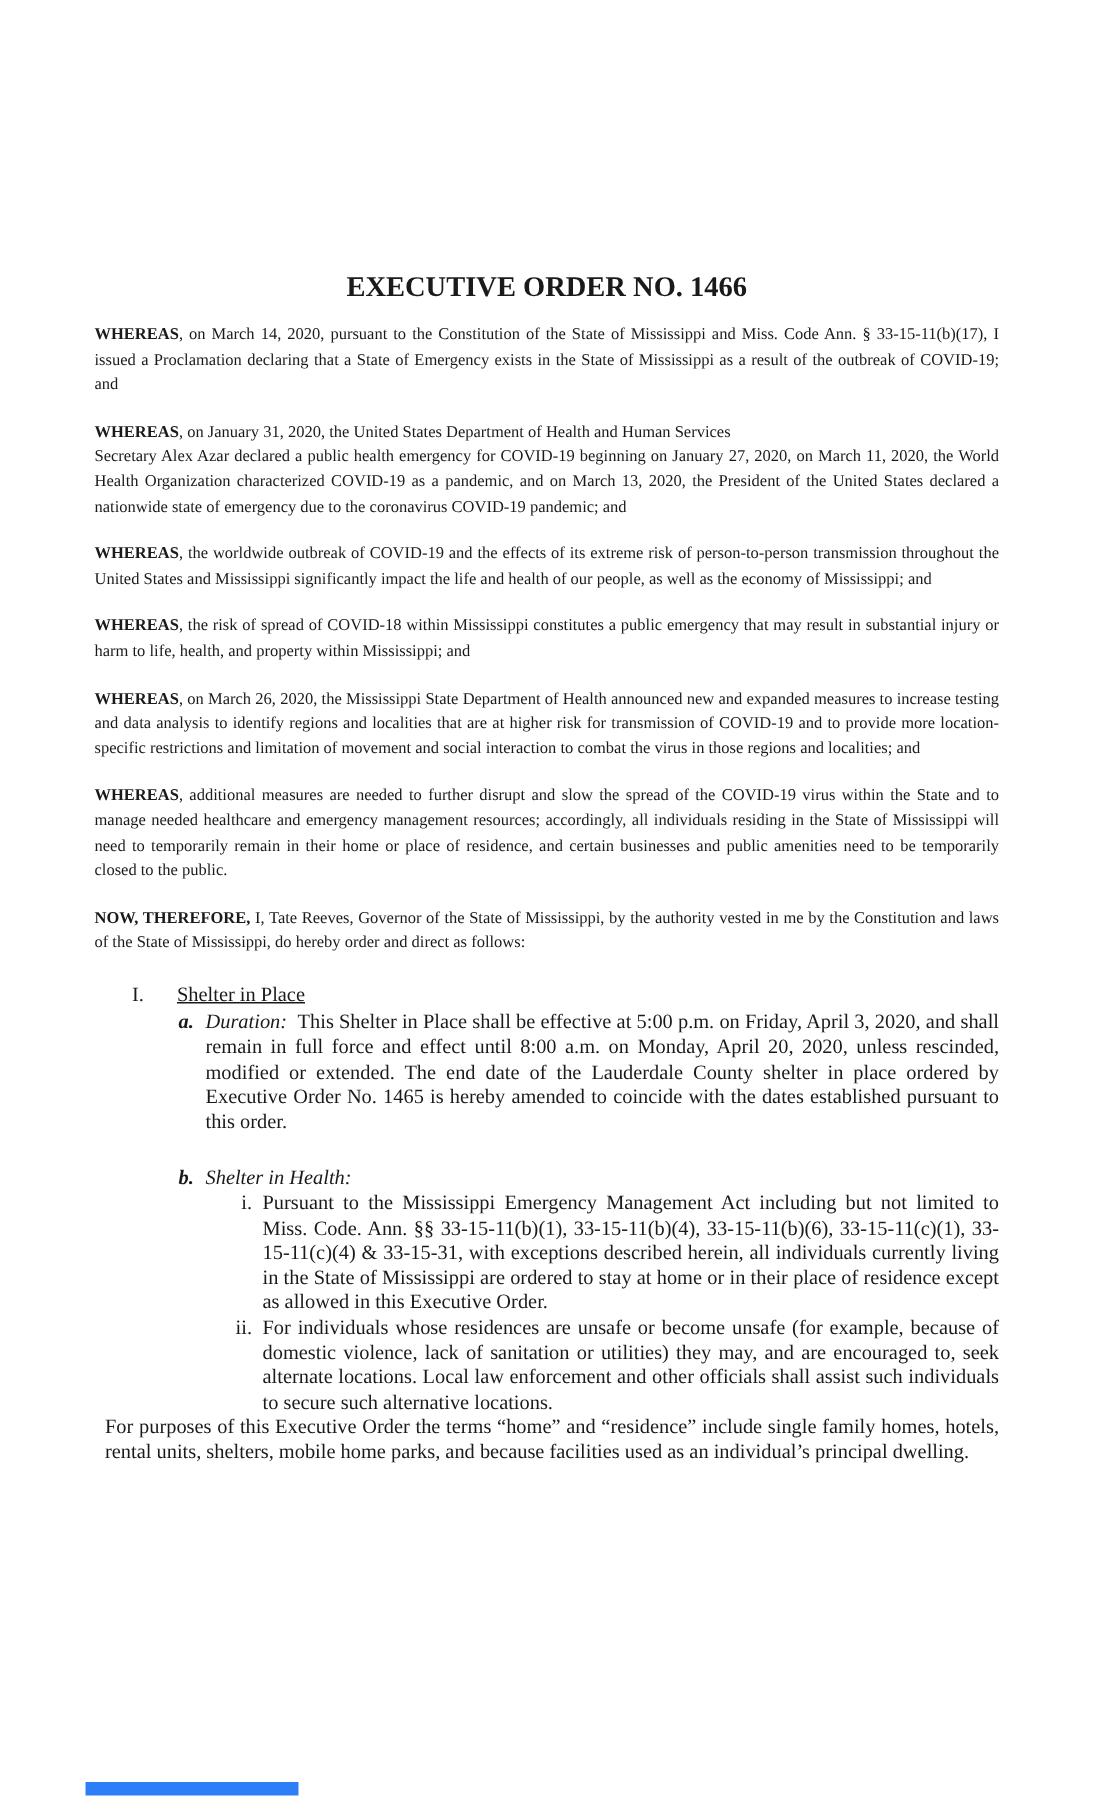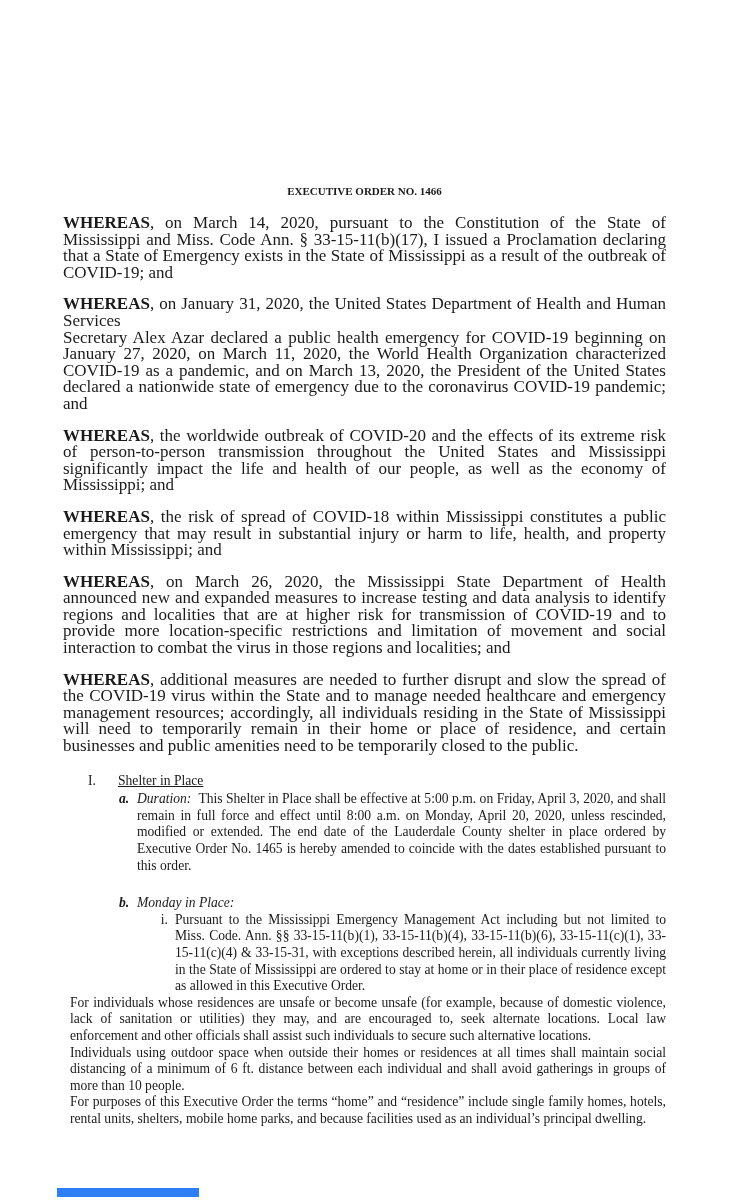--- a/index.html
+++ b/index.html
@@ -14,26 +14,26 @@
   }
   .page {
     position:absolute;
     top:0; left:0;
     width:729px; height:1200px;
     padding:183px 63px 0 63px;
   }
   .title {
     text-align:center;
     font-weight:bold;
-    font-size:11px;
+    font-size:19px;
     line-height:17px;
     margin-bottom:13px;
   }
   .para {
-    font-size:17px;
+    font-size:11px;
     line-height:16.6px;
     text-align:justify;
     margin-top:15px;
   }
   .lead { font-weight:bold; }
 
   
   .sec-row { display:flex; font-size:13.6px; line-height:16.6px; margin-top:18px; }
   .sec-num { flex:0 0 55px; padding-left:25px; }
   .sec-title { text-decoration:underline; }
@@ -61,55 +61,56 @@
 <body>
 
 <div class="page">
 
   <div class="title">EXECUTIVE ORDER NO. 1466</div>
 
   <p class="para"><span class="lead">WHEREAS</span><span>, on March 14, 2020, pursuant to the Constitution of the State of Mississippi and Miss. Code Ann. § 33-15-11(b)(17), I issued a Proclamation declaring that a State of Emergency exists in the State of Mississippi as a result of the outbreak of COVID-19; and</span></p>
 
   <p class="para"><span class="lead">WHEREAS</span><span>, on January 31, 2020, the United States Department of Health and Human Services</span><br><span>Secretary Alex Azar declared a public health emergency for COVID-19 beginning on January 27, 2020, on March 11, 2020, the World Health Organization characterized COVID-19 as a pandemic, and on March 13, 2020, the President of the United States declared a nationwide state of emergency due to the coronavirus COVID-19 pandemic; and</span></p>
 
-  <p class="para"><span class="lead">WHEREAS</span><span>, the worldwide outbreak of COVID-20 and the effects of its extreme risk of person-to-person transmission throughout the United States and Mississippi significantly impact the life and health of our people, as well as the economy of Mississippi; and</span></p>
+  <p class="para"><span class="lead">WHEREAS</span><span>, the worldwide outbreak of COVID-19 and the effects of its extreme risk of person-to-person transmission throughout the United States and Mississippi significantly impact the life and health of our people, as well as the economy of Mississippi; and</span></p>
 
   <p class="para"><span class="lead">WHEREAS</span><span>, the risk of spread of COVID-18 within Mississippi constitutes a public emergency that may result in substantial injury or harm to life, health, and property within Mississippi; and</span></p>
 
   <p class="para"><span class="lead">WHEREAS</span><span>, on March 26, 2020, the Mississippi State Department of Health announced new and expanded measures to increase testing and data analysis to identify regions and localities that are at higher risk for transmission of COVID-19 and to provide more location-specific restrictions and limitation of movement and social interaction to combat the virus in those regions and localities; and</span></p>
 
   <p class="para"><span class="lead">WHEREAS</span><span>, additional measures are needed to further disrupt and slow the spread of the COVID-19 virus within the State and to manage needed healthcare and emergency management resources; accordingly, all individuals residing in the State of Mississippi will need to temporarily remain in their home or place of residence, and certain businesses and public amenities need to be temporarily closed to the public.</span></p>
 
+  <p class="para"><span class="lead">NOW, THEREFORE,</span><span> I, Tate Reeves, Governor of the State of Mississippi, by the authority vested in me by the Constitution and laws of the State of Mississippi, do hereby order and direct as follows:</span></p>
 
   <div class="sec-row">
     <span class="sec-num">I.</span>
     <span class="sec-title">Shelter in Place</span>
   </div>
 
   <div class="l2-row">
     <span class="l2-marker">a.</span>
     <div class="l2-text"><span class="run-in">Duration:</span><span>This Shelter in Place shall be effective at 5:00 p.m. on Friday, April 3, 2020, and shall remain in full force and effect until 8:00 a.m. on Monday, April 20, 2020, unless rescinded, modified or extended. The end date of the Lauderdale County shelter in place ordered by Executive Order No. 1465 is hereby amended to coincide with the dates established pursuant to this order.</span></div>
   </div>
 
   <div class="l2-row spaced">
     <span class="l2-marker">b.</span>
-    <div class="l2-text"><span class="run-in">Monday in Place:</span></div>
+    <div class="l2-text"><span class="run-in">Shelter in Health:</span></div>
   </div>
 
   <div class="l3-row">
     <span class="l3-marker">i.</span>
     <div class="l3-text">Pursuant to the Mississippi Emergency Management Act including but not limited to Miss. Code. Ann. §§ 33-15-11(b)(1), 33-15-11(b)(4), 33-15-11(b)(6), 33-15-11(c)(1), 33-15-11(c)(4) &amp; 33-15-31, with exceptions described herein, all individuals currently living in the State of Mississippi are ordered to stay at home or in their place of residence except as allowed in this Executive Order.</div>
   </div>
 
   <div class="l3-row">
+    <span class="l3-marker">ii.</span>
     <div class="l3-text">For individuals whose residences are unsafe or become unsafe (for example, because of domestic violence, lack of sanitation or utilities) they may, and are encouraged to, seek alternate locations. Local law enforcement and other officials shall assist such individuals to secure such alternative locations.</div>
   </div>
 
   <div class="l3-row">
-    <div class="l3-text">Individuals using outdoor space when outside their homes or residences at all times shall maintain social distancing of a minimum of 6 ft. distance between each individual and shall avoid gatherings in groups of more than 10 people.</div>
   </div>
 
   <div class="l3-row">
     <div class="l3-text">For purposes of this Executive Order the terms “home” and “residence” include single family homes, hotels, rental units, shelters, mobile home parks, and because facilities used as an individual’s principal dwelling.</div>
   </div>
 
 </div>
 
 <div class="highlight-bar"></div>
 

